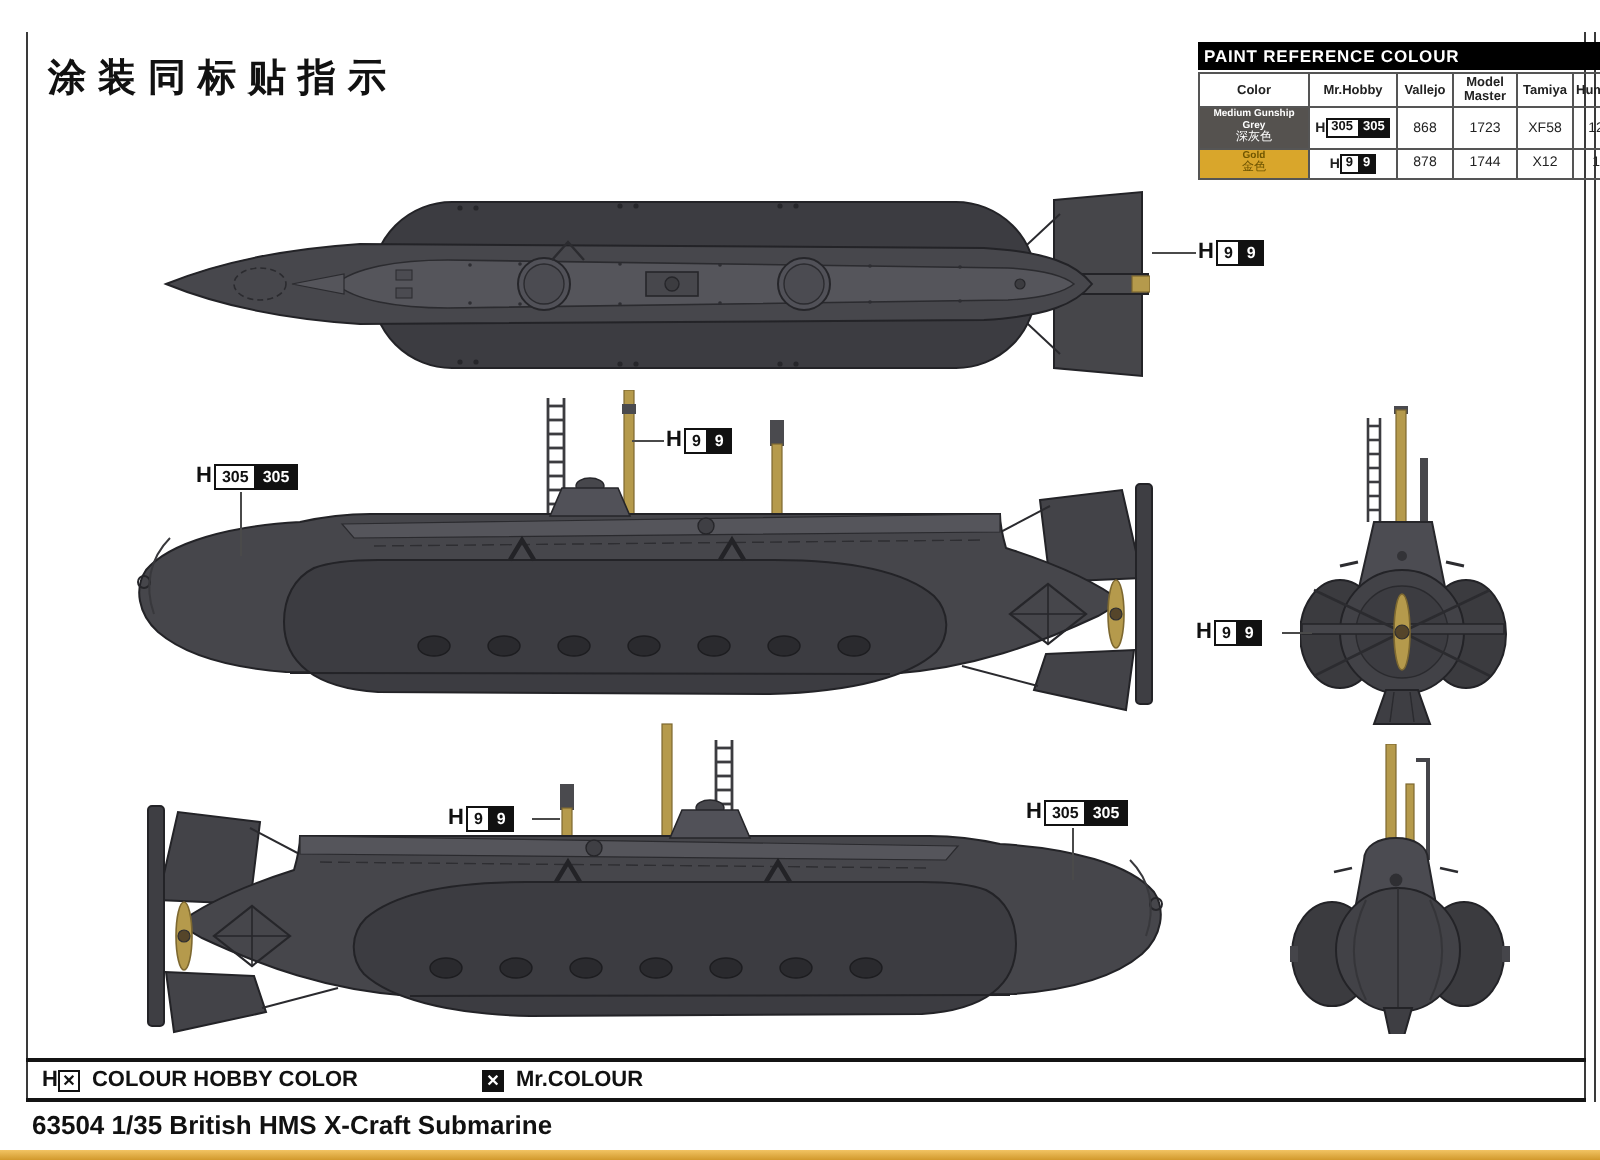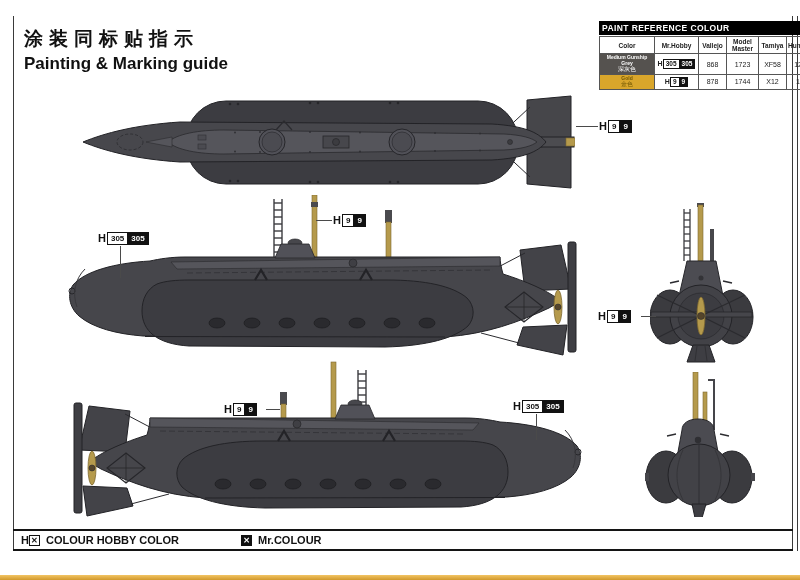--- a/index.html
+++ b/index.html
@@ -66,21 +66,20 @@
 </style>
 </head>
 <body>
 
 <div id="page">
 
   <div class="abs" id="frame"></div>
   <div class="abs" id="frame2"></div>
 
   <div class="abs" id="title-zh">涂装同标贴指示</div>
-  <div class="abs" id="title-en">Painting &amp; Marking guide</div>
 
   <div class="abs" id="paint-table">
     <div id="pt-header">PAINT  REFERENCE  COLOUR</div>
     <table class="pt">
       <colgroup>
         <col style="width:55px">
           <col style="width:44px">
           <col style="width:28px">
         <col style="width:32px">
           <col style="width:28px">
@@ -375,15 +374,16 @@
       <span class="lg-h">H</span>
         <span class="lg-box">✕</span>
         <span>COLOUR HOBBY COLOR</span>
     </span>
     <span class="lg-item second">
       <span class="lg-box inv">✕</span>
         <span>Mr.COLOUR</span>
     </span>
   </div>
 
+  <div class="abs" id="footer-line">63504 1/35 British HMS X-Craft Submarine</div>
   <div class="abs" id="accent-bar"></div>
 
 </div>
 
 </body></html>

